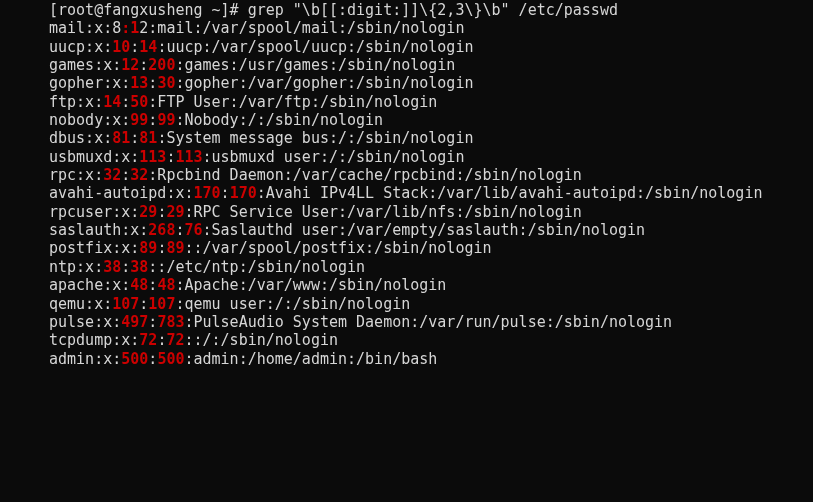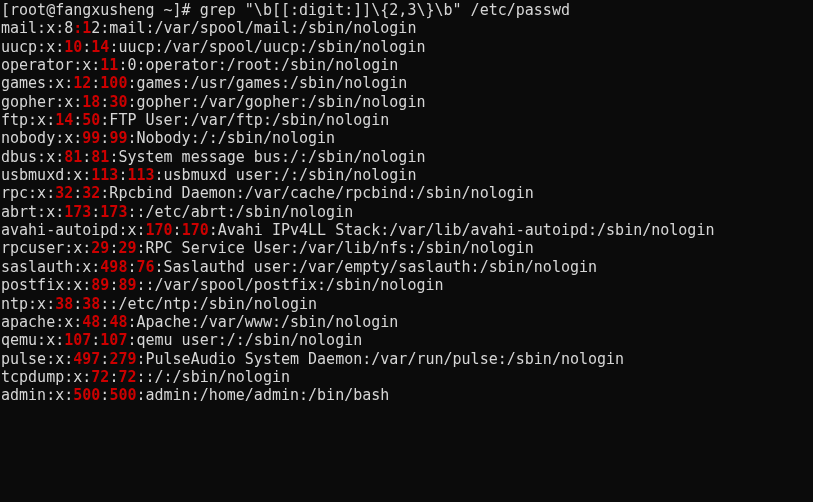--- a/index.html
+++ b/index.html
@@ -20,48 +20,47 @@
     color: #d6d6d6;
     box-sizing: border-box;
     padding: 1px 0 0 1px;
   }
   .line {
     white-space: pre;
     height: 18.35px;
     font-size: 15px;
     line-height: 18.35px;
     overflow: hidden;
+    margin-left: 48px;
   }
   .m {
     color: #cc0000;
     font-weight: bold;
   }
   .prompt-line { color: #d6d6d6; }
 </style>
 </head>
 <body>
 
 <div id="terminal">
   <div class="line prompt-line">[root@fangxusheng ~]# grep "\b[[:digit:]]\{2,3\}\b" /etc/passwd</div>
   <div id="output">
       <div class="line">mail:x:8<span class="m">:1</span>2:mail:/var/spool/mail:/sbin/nologin</div>
       <div class="line">uucp:x:<span class="m">10</span>:<span class="m">14</span>:uucp:/var/spool/uucp:/sbin/nologin</div>
-      <div class="line">operator:x:<span class="m">11</span>:0:operator:/root:/sbin/nologin</div>
-      <div class="line">games:x:<span class="m">12</span>:<span class="m">100</span>:games:/usr/games:/sbin/nologin</div>
-      <div class="line">gopher:x:<span class="m">18</span>:<span class="m">30</span>:gopher:/var/gopher:/sbin/nologin</div>
+      <div class="line">games:x:<span class="m">12</span>:<span class="m">200</span>:games:/usr/games:/sbin/nologin</div>
+      <div class="line">gopher:x:<span class="m">13</span>:<span class="m">30</span>:gopher:/var/gopher:/sbin/nologin</div>
       <div class="line">ftp:x:<span class="m">14</span>:<span class="m">50</span>:FTP User:/var/ftp:/sbin/nologin</div>
       <div class="line">nobody:x:<span class="m">99</span>:<span class="m">99</span>:Nobody:/:/sbin/nologin</div>
       <div class="line">dbus:x:<span class="m">81</span>:<span class="m">81</span>:System message bus:/:/sbin/nologin</div>
       <div class="line">usbmuxd:x:<span class="m">113</span>:<span class="m">113</span>:usbmuxd user:/:/sbin/nologin</div>
       <div class="line">rpc:x:<span class="m">32</span>:<span class="m">32</span>:Rpcbind Daemon:/var/cache/rpcbind:/sbin/nologin</div>
-      <div class="line">abrt:x:<span class="m">173</span>:<span class="m">173</span>::/etc/abrt:/sbin/nologin</div>
       <div class="line">avahi-autoipd:x:<span class="m">170</span>:<span class="m">170</span>:Avahi IPv4LL Stack:/var/lib/avahi-autoipd:/sbin/nologin</div>
       <div class="line">rpcuser:x:<span class="m">29</span>:<span class="m">29</span>:RPC Service User:/var/lib/nfs:/sbin/nologin</div>
-      <div class="line">saslauth:x:<span class="m">498</span>:<span class="m">76</span>:Saslauthd user:/var/empty/saslauth:/sbin/nologin</div>
+      <div class="line">saslauth:x:<span class="m">268</span>:<span class="m">76</span>:Saslauthd user:/var/empty/saslauth:/sbin/nologin</div>
       <div class="line">postfix:x:<span class="m">89</span>:<span class="m">89</span>::/var/spool/postfix:/sbin/nologin</div>
       <div class="line">ntp:x:<span class="m">38</span>:<span class="m">38</span>::/etc/ntp:/sbin/nologin</div>
       <div class="line">apache:x:<span class="m">48</span>:<span class="m">48</span>:Apache:/var/www:/sbin/nologin</div>
       <div class="line">qemu:x:<span class="m">107</span>:<span class="m">107</span>:qemu user:/:/sbin/nologin</div>
-      <div class="line">pulse:x:<span class="m">497</span>:<span class="m">279</span>:PulseAudio System Daemon:/var/run/pulse:/sbin/nologin</div>
+      <div class="line">pulse:x:<span class="m">497</span>:<span class="m">783</span>:PulseAudio System Daemon:/var/run/pulse:/sbin/nologin</div>
       <div class="line">tcpdump:x:<span class="m">72</span>:<span class="m">72</span>::/:/sbin/nologin</div>
       <div class="line">admin:x:<span class="m">500</span>:<span class="m">500</span>:admin:/home/admin:/bin/bash</div>
     </div>
 </div>
 
 </body></html>

